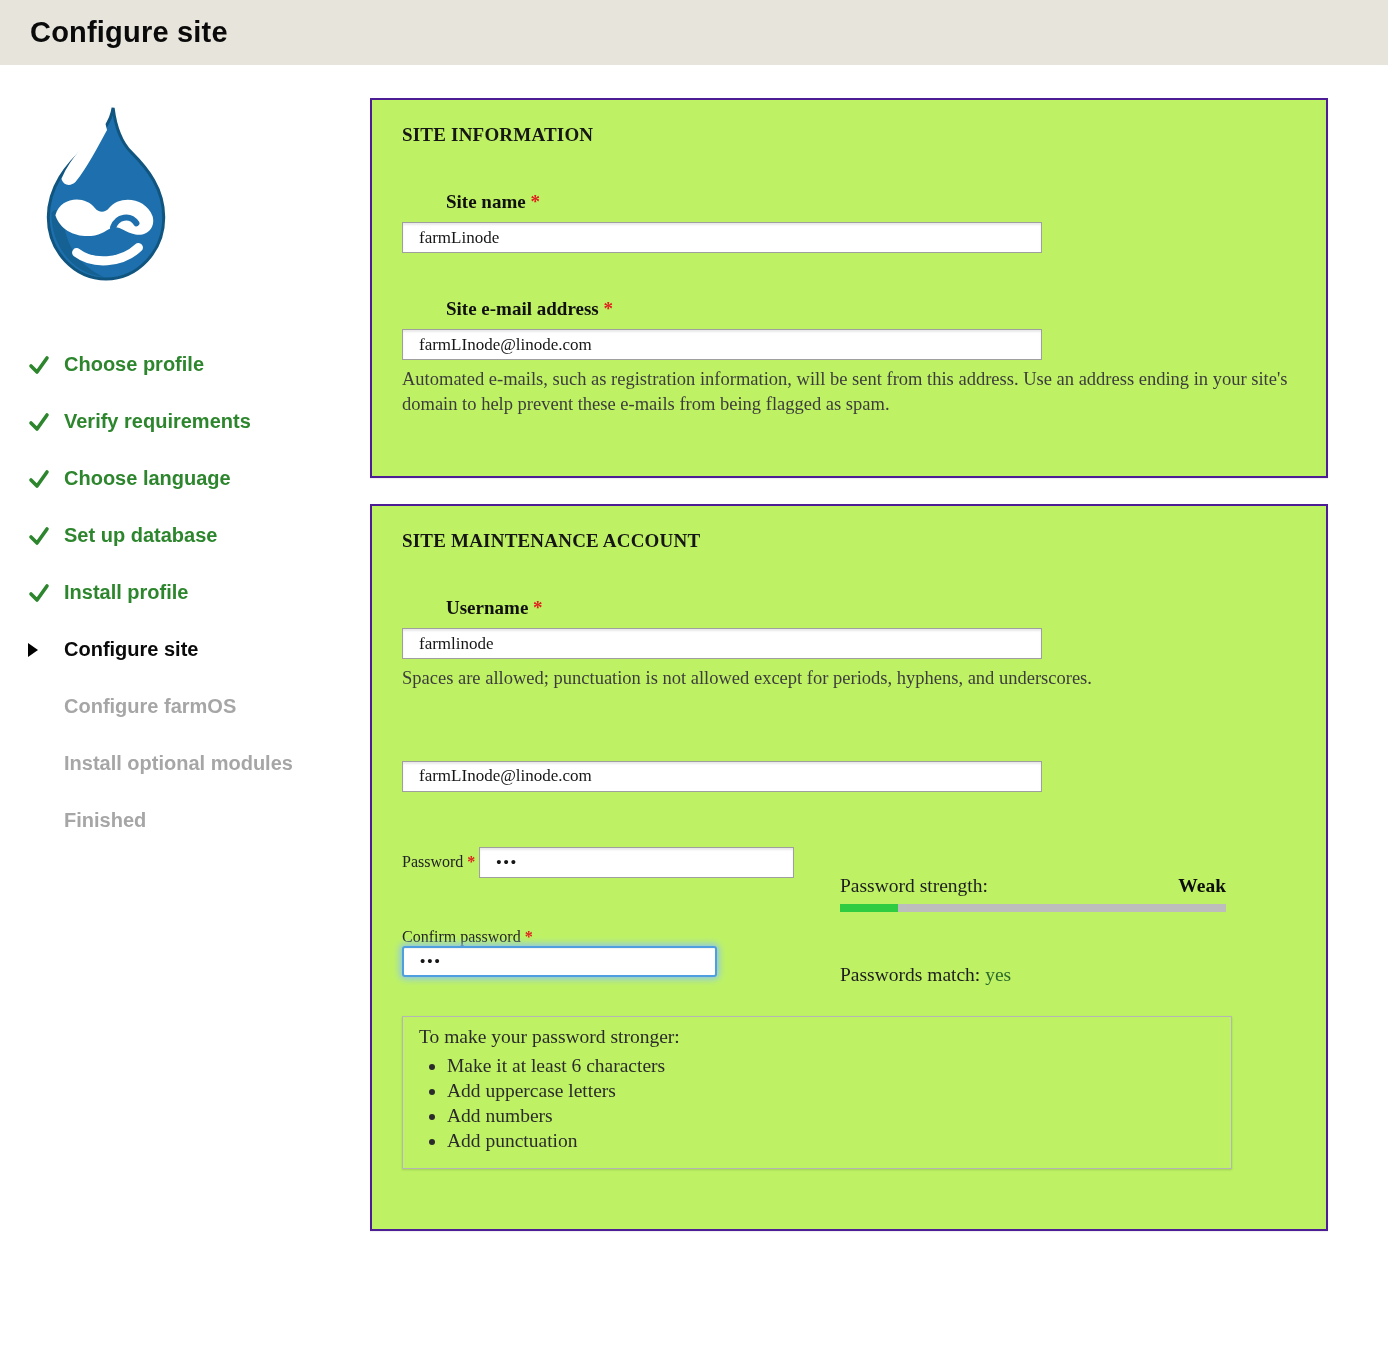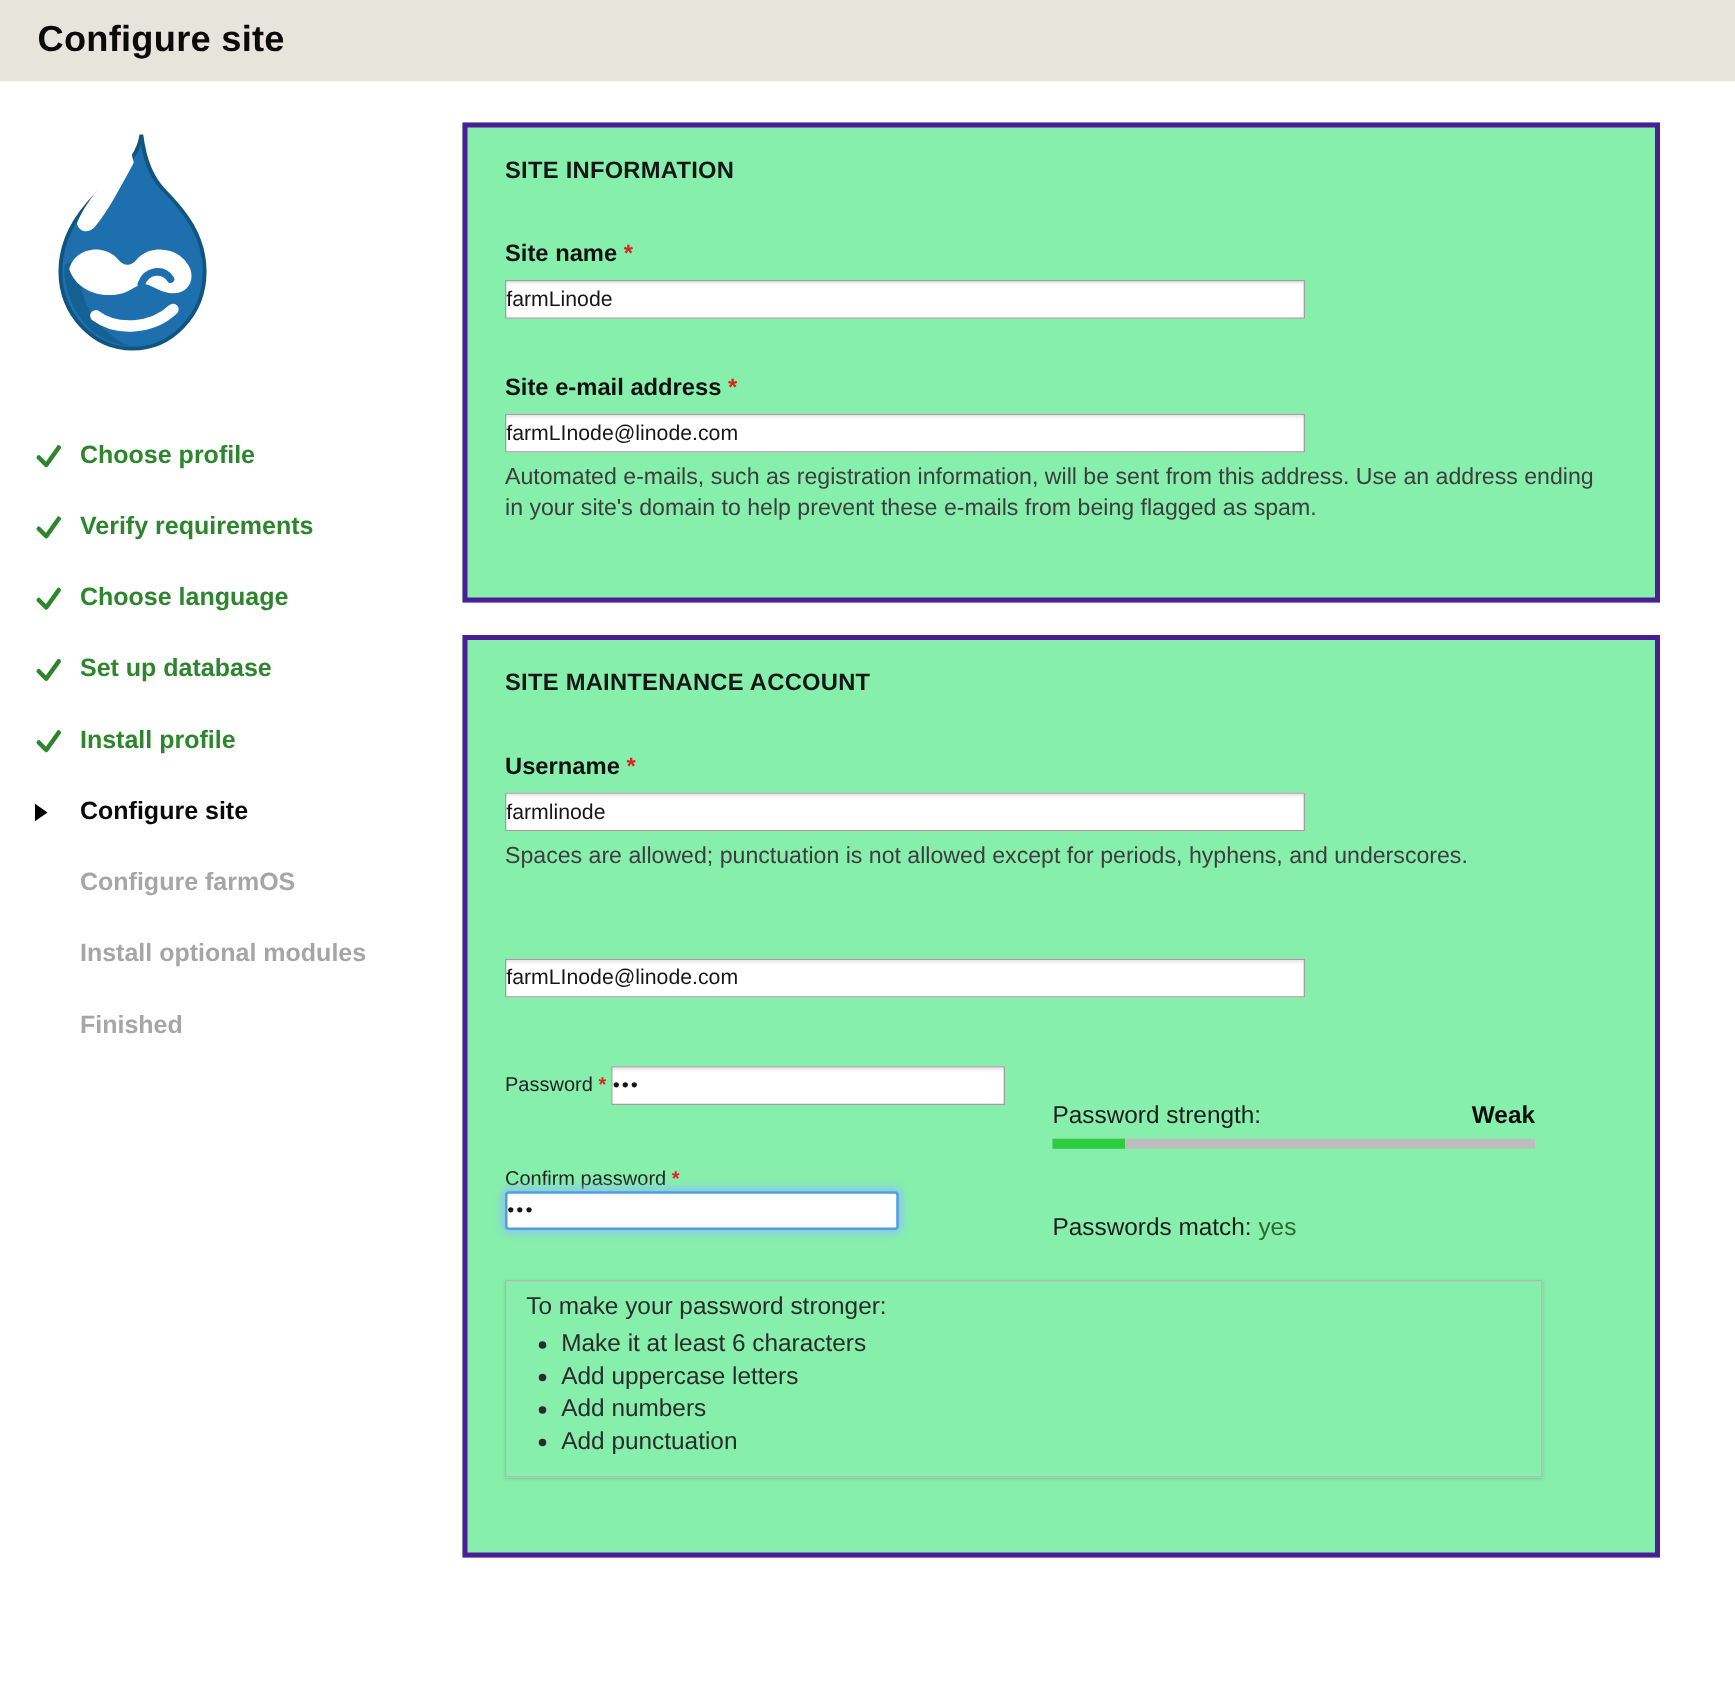--- a/index.html
+++ b/index.html
@@ -29,32 +29,33 @@
   .step.done   { color:#2d862d; }
   .step.active { color:#0a0a0a; }
   .step.pending{ color:#a6a6a6; }
   .tri {
     width:0; height:0; border-left:10px solid #000;
     border-top:7px solid transparent; border-bottom:7px solid transparent;
   }
 
   
   .panel {
-    border:4px solid #4c1d95; background:#86efac;
+    border:2px solid #4c1d95; background:#bef264;
     padding:24px 30px 60px 30px; margin-bottom:26px;
     box-shadow:0 1px 1px rgba(0,0,0,.06);
+    font-family:Liberation Serif, serif;
   }
   .panel-legend { font-size:19px; font-weight:bold; color:#161616; letter-spacing:.2px; }
 
   .form-item { margin-top:45px; }
-  .form-item label { display:block; font-size:19px; font-weight:bold; color:#101010; margin-bottom:9px; }
+  .form-item label { display:block; font-size:19px; font-weight:bold; color:#101010; margin-bottom:9px;margin-left:44px; }
   .req { color:#e0201f; font-weight:bold; }
   input.text {
     width:640px; height:31px; border:1px solid #9f9f9f; background:#fff;
-    padding:3px 0; font-size:17px; font-family:inherit; color:#161616;
+    padding:3px 16px; font-size:17px; font-family:inherit; color:#161616;
     box-shadow:inset 0 2px 2px rgba(0,0,0,.09);
   }
   input.pw { width:315px; font-weight:bold; letter-spacing:2px; font-size:15px; }
   input.focused {
     border:2px solid #4f9ee0; border-radius:3px;
     box-shadow:0 0 7px 2px #8cc4f2, inset 0 1px 1px rgba(0,0,0,.05);
     outline:none;
   }
   .description { font-size:18.5px; color:#3d3d3d; line-height:1.33; margin-top:7px; }
   .desc-site-email { max-width:910px; }

